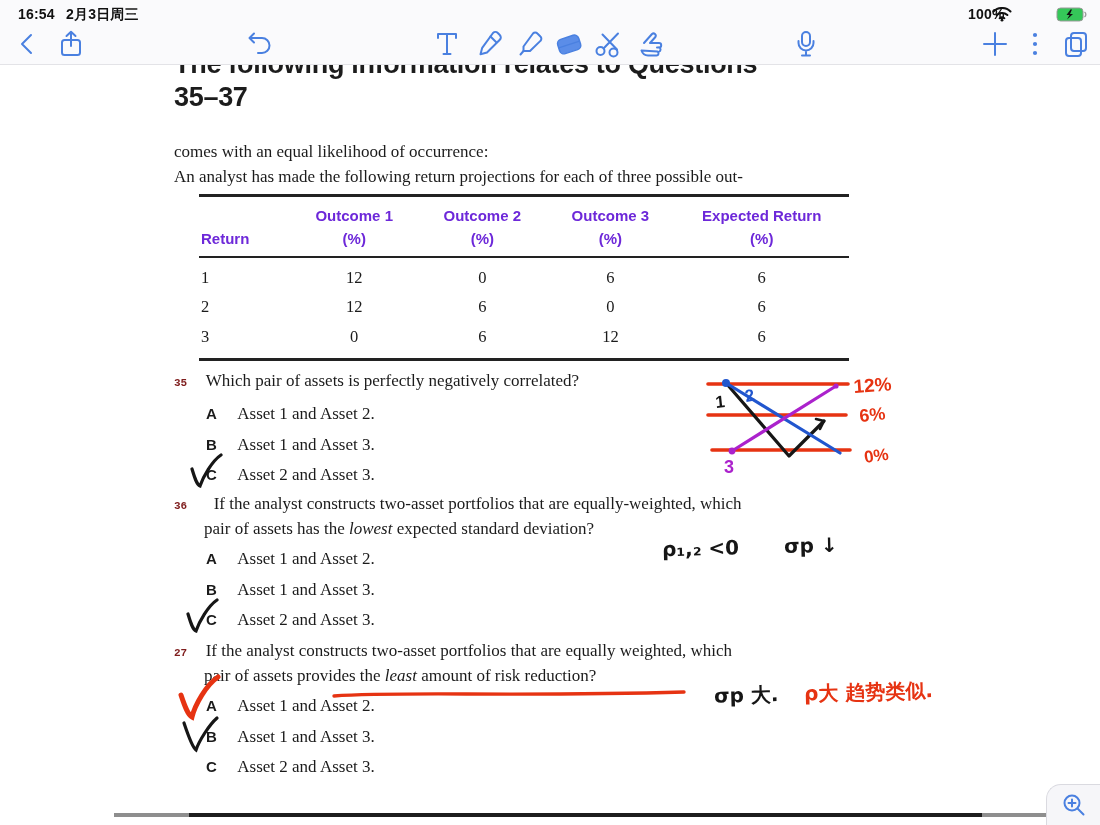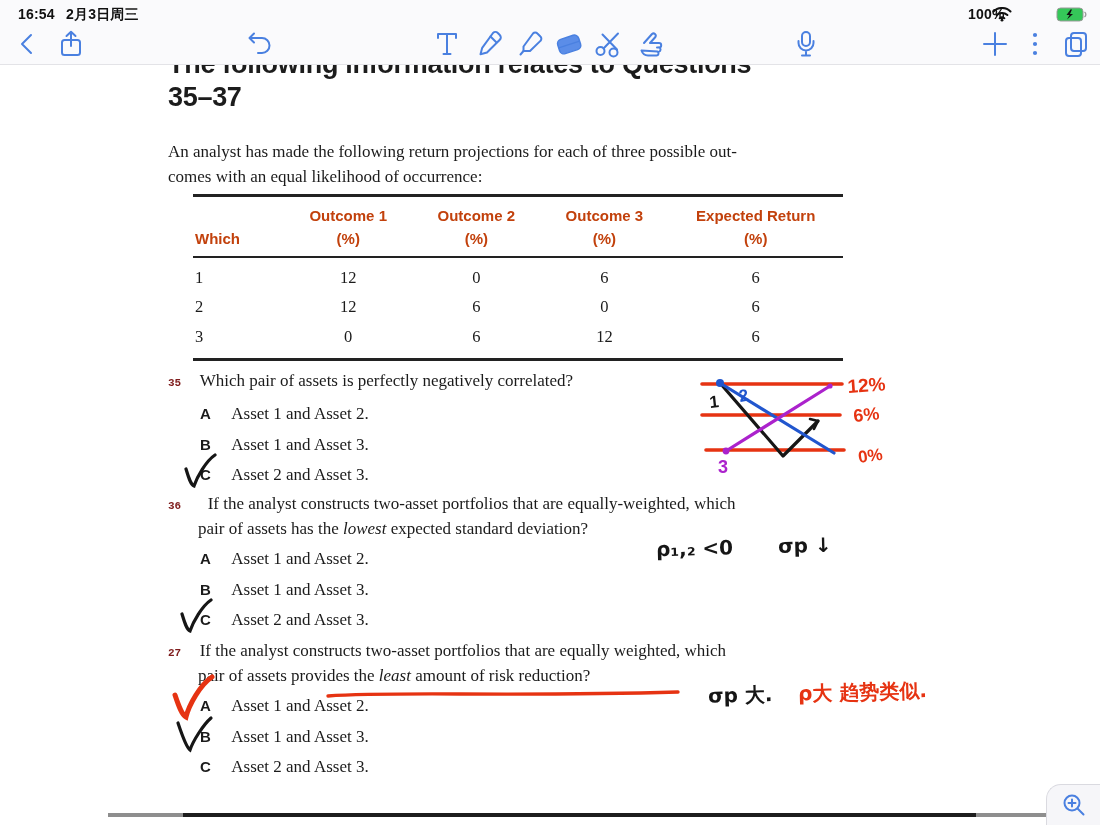--- a/index.html
+++ b/index.html
@@ -8,33 +8,33 @@
 
   
   #chrome { position:absolute; top:0; left:0; width:1100px; height:65px; background:#fafafc; border-bottom:1px solid #e3e3e7; z-index:30; }
   .sb-text { position:absolute; top:6px; font-size:14px; font-weight:bold; color:#111; letter-spacing:.2px; }
   .tb-icon { position:absolute; top:27px; width:34px; height:34px; transform:translateX(-50%); display:flex; align-items:center; justify-content:center; }
   .tb-icon svg { display:block; }
   .stroke-b { stroke:#4a80e0; stroke-width:2; fill:none; stroke-linecap:round; stroke-linejoin:round; }
   .wifi-sb, .batt-sb { position:absolute; top:7px; }
 
   
-  #page { position:absolute; top:65px; left:8px; width:1040px; height:760px; background:#fff; overflow:hidden; z-index:10; }
+  #page { position:absolute; top:65px; left:14px; width:1040px; height:760px; background:#fff; overflow:hidden; z-index:10; }
   .abs { position:absolute; }
   .h1 { font-family:"Liberation Sans",sans-serif; font-weight:bold; font-size:27px; letter-spacing:-.3px; color:#1c1c1c; white-space:nowrap; }
   .serif { font-family:"Liberation Serif",serif; font-size:17px; color:#1b1b1b; white-space:nowrap; }
   .qnum { font-family:Liberation Mono, monospace; font-weight:bold; font-size:11px; color:#7f1d1d; }
   .optletter { font-family:"Liberation Sans",sans-serif; font-weight:bold; font-size:15px; color:#1b1b1b; }
   .ital { font-style:italic; }
 
   
   #rtable { border-top:3px solid #222; border-bottom:3px solid #222; width:650px; }
   #rtable .hdr { display:flex; border-bottom:2px solid #222; padding:7px 0 6px 0; }
   #rtable .hcell { display:flex; flex-direction:column; justify-content:flex-end; text-align:center; }
-  #rtable .hline { font-weight:bold; font-size:15px; color:#c2410c; line-height:23px; }
+  #rtable .hline { font-weight:bold; font-size:15px; color:#6d28d9; line-height:23px; }
   #rtable .body-row { display:flex; height:29.5px; align-items:center; }
   #rtable .bcell { text-align:center; font-family:"Liberation Serif",serif; font-size:16.5px; color:#1b1b1b; }
   .c-asset { width:96px; text-align:left !important; padding-left:2px; }
   .c-o { width:135px; }
   .c-er { width:184px; }
 
   
   .ink-black { color:#161616; font-family:"DejaVu Sans",sans-serif; }
   .ink-red { color:#e63312; font-family:"DejaVu Sans",sans-serif; }
   .note { font-size:20px; font-weight:bold; transform:rotate(-1.5deg); white-space:nowrap; }
@@ -155,28 +155,28 @@
       </svg>
     </span>
   </div>
 
   <div id="page">
 
     <div class="abs h1" style="top:-16px; left:160px;">The following information relates to Questions</div>
     <div class="abs h1" style="top:17px; left:160px;">35–37</div>
 
     <div class="abs serif" style="top:74px; left:160px; line-height:25px;">
+      <div>comes with an equal likelihood of occurrence:</div>
       <div>An analyst has made the following return projections for each of three possible out-</div>
-      <div>comes with an equal likelihood of occurrence:</div>
     </div>
 
     <div id="rtable" class="abs" style="top:129px; left:185px;">
       <div class="hdr">
         <div class="hcell c-asset">
-            <div class="hline" style="text-align:left;">Which</div>
+            <div class="hline" style="text-align:left;">Return</div>
           </div>
         <div class="hcell c-o">
           <div class="hline">Outcome 1</div>
           <div class="hline">(%)</div>
         </div>
         <div class="hcell c-o">
           <div class="hline">Outcome 2</div>
           <div class="hline">(%)</div>
         </div>
         <div class="hcell c-o">

